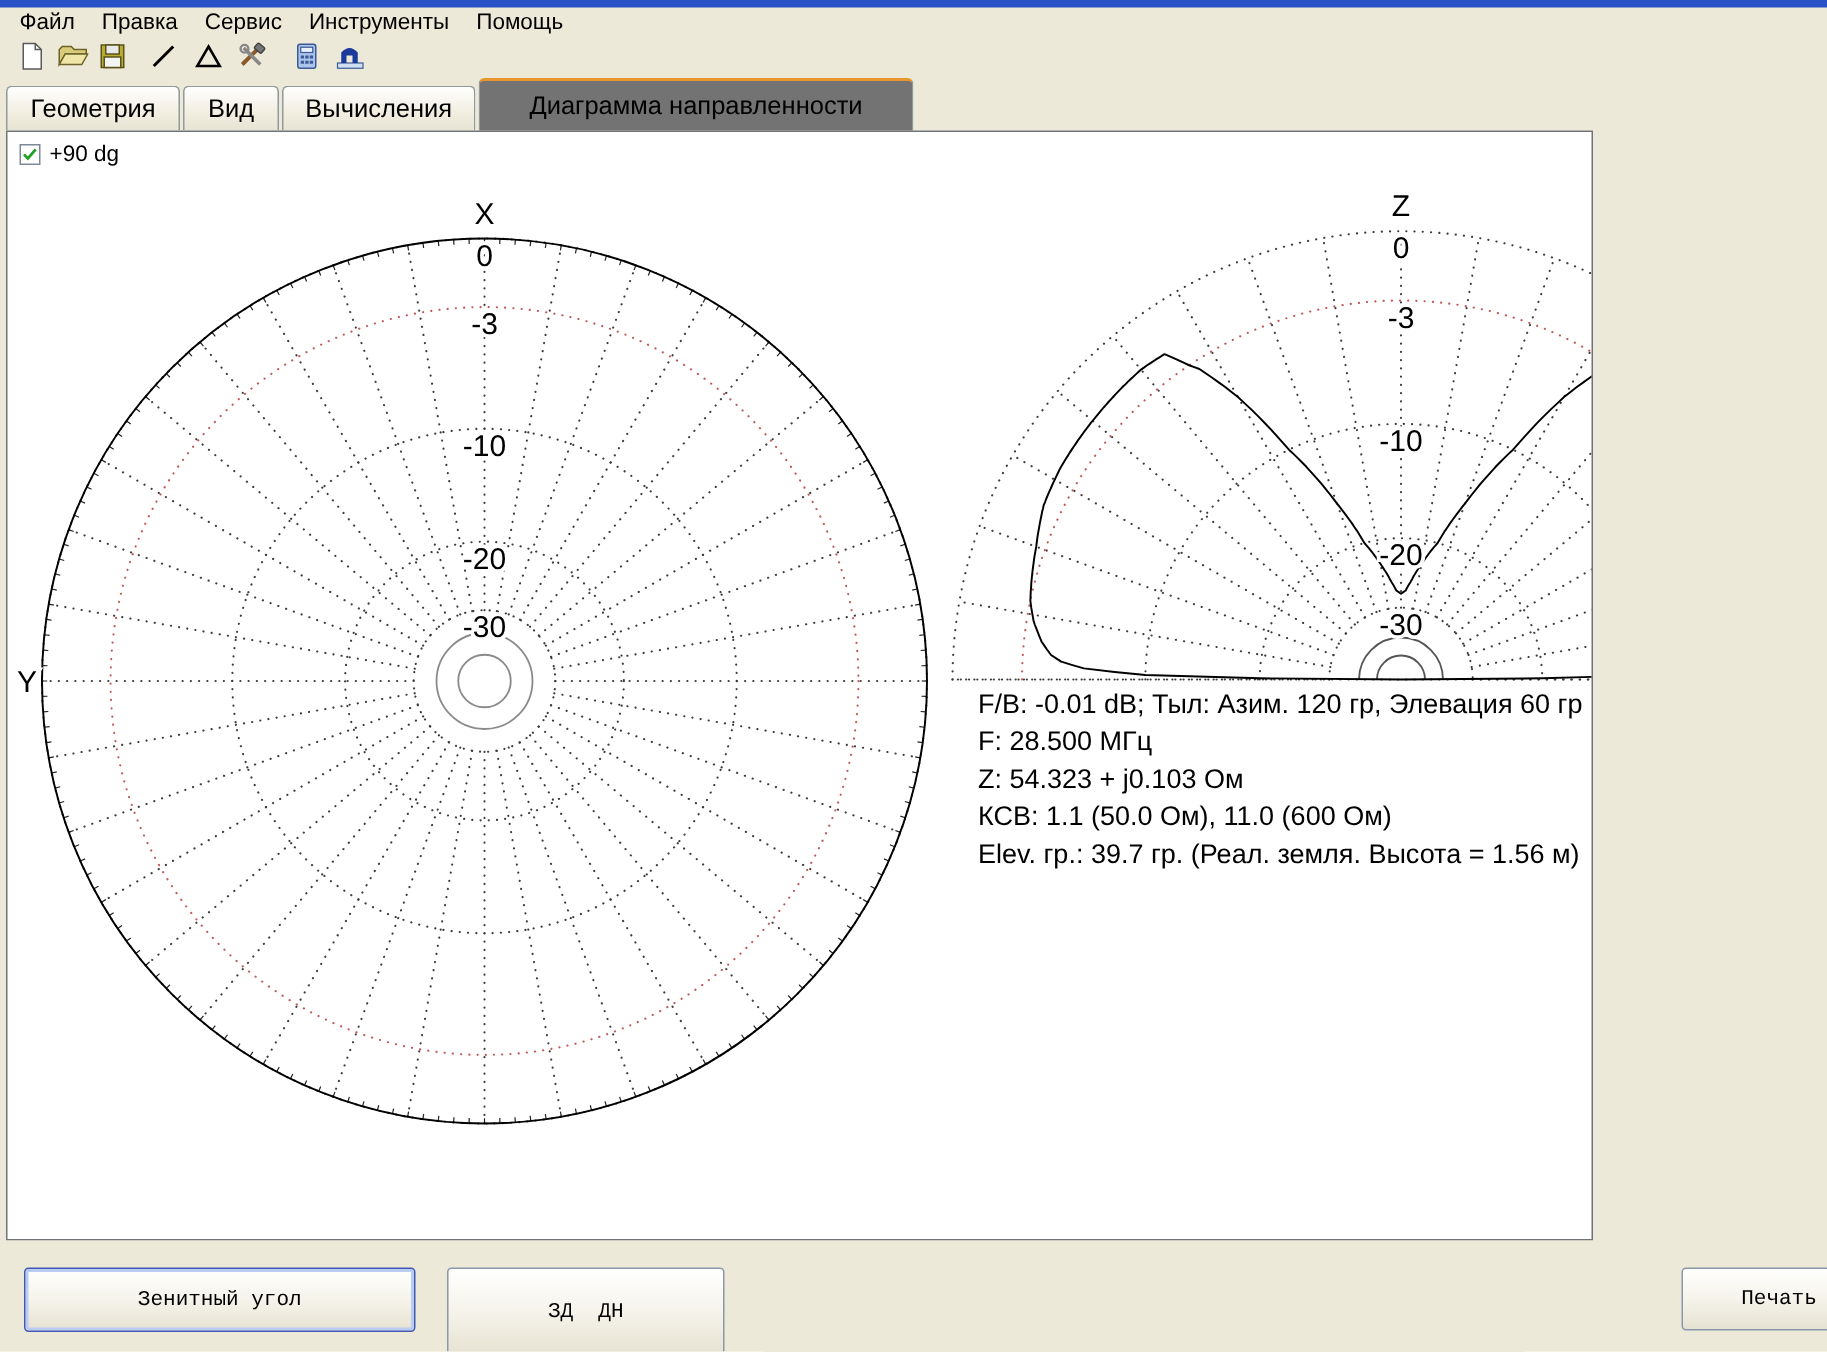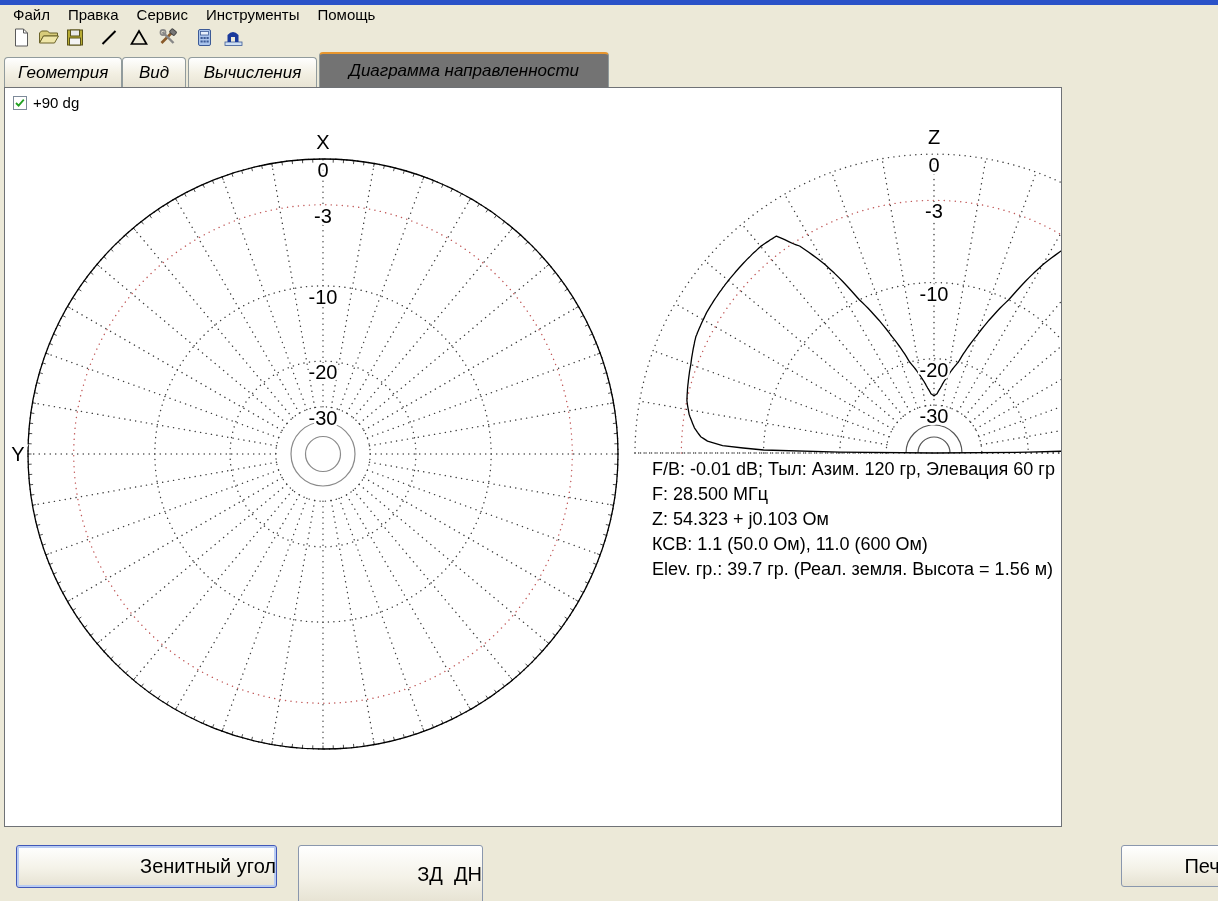--- a/index.html
+++ b/index.html
@@ -10,32 +10,32 @@
   .titlebar-strip { position:absolute; left:0; top:0; width:1218px; height:5px; }
 
   .menubar { position:absolute; left:0; top:5px; width:1218px; height:19px; display:flex; align-items:center; padding-left:4px; }
   .menu-item { font-size:15px; color:#000; padding:2px 9px; cursor:default; }
 
   .toolbar { position:absolute; left:0; top:24px; width:1218px; height:27px; }
   .tb-icon { position:absolute; top:3px; width:22px; height:21px; }
   .tb-icon svg { width:22px; height:21px; display:block; }
 
   .tabstrip { position:absolute; left:0; top:52px; width:1218px; height:35px; }
-  .tab { position:absolute; bottom:0; height:30px; background:linear-gradient(#ffffff,#f2efe2 55%,#e8e4d4); border:1px solid #919b9c; border-bottom:none; border-radius:4px 4px 0 0; font-size:17px; color:#000; display:flex; align-items:center; justify-content:center; padding:0 13px;font-style:italic; }
+  .tab { position:absolute; bottom:0; height:30px; background:linear-gradient(#ffffff,#f2efe2 55%,#e8e4d4); border:1px solid #919b9c; border-bottom:none; border-radius:4px 4px 0 0; font-size:17px; color:#000; display:flex; align-items:center; justify-content:center; padding:0 13px; }
   .tab.active { height:35px; background:#737373; border-top-width:2px; z-index:5; }
 
   .plot-panel { position:absolute; left:4px; top:87px; width:1058px; height:740px; background:#ffffff; border:1px solid #6f7276; overflow:hidden; }
   .chk { position:absolute; left:8px; top:6px; display:flex; align-items:center; gap:6px; z-index:3; }
   .chk-box { width:14px; height:14px; background:#fff; border:1px solid #7d8a99; display:inline-flex; align-items:center; justify-content:center; }
   .chk-label { font-size:15px; color:#000; }
   #charts { position:absolute; left:0; top:0; }
   .stats { position:absolute; left:647px; top:369px; font-size:18px; line-height:25px; color:#000; white-space:pre; z-index:2; }
 
   .bottombar { position:absolute; left:0; top:827px; width:1218px; height:74px; background:#ece9d8; }
-  .xpbtn { position:absolute; font-family:Liberation Sans, sans-serif; font-size:20px; color:#000; background:linear-gradient(#ffffff,#f4f2e8 55%,#e6e2d2); border:1px solid #8a97ad; border-radius:3px; cursor:default; white-space:pre;text-align:right; }
+  .xpbtn { position:absolute; font-family:Liberation Mono, monospace; font-size:14px; color:#000; background:linear-gradient(#ffffff,#f4f2e8 55%,#e6e2d2); border:1px solid #8a97ad; border-radius:3px; cursor:default; white-space:pre; }
   .xpbtn.focusbtn { border:1px solid #4158b8; box-shadow: inset 0 0 0 2px #b9ccf2; }
 </style>
 </head>
 <body>
 
 <div class="screen">
   <div class="titlebar-strip" style="background: rgb(42, 82, 200);"></div>
   <div class="menubar" id="menubar">
       <div class="menu-item">Файл</div>
       <div class="menu-item">Правка</div>

